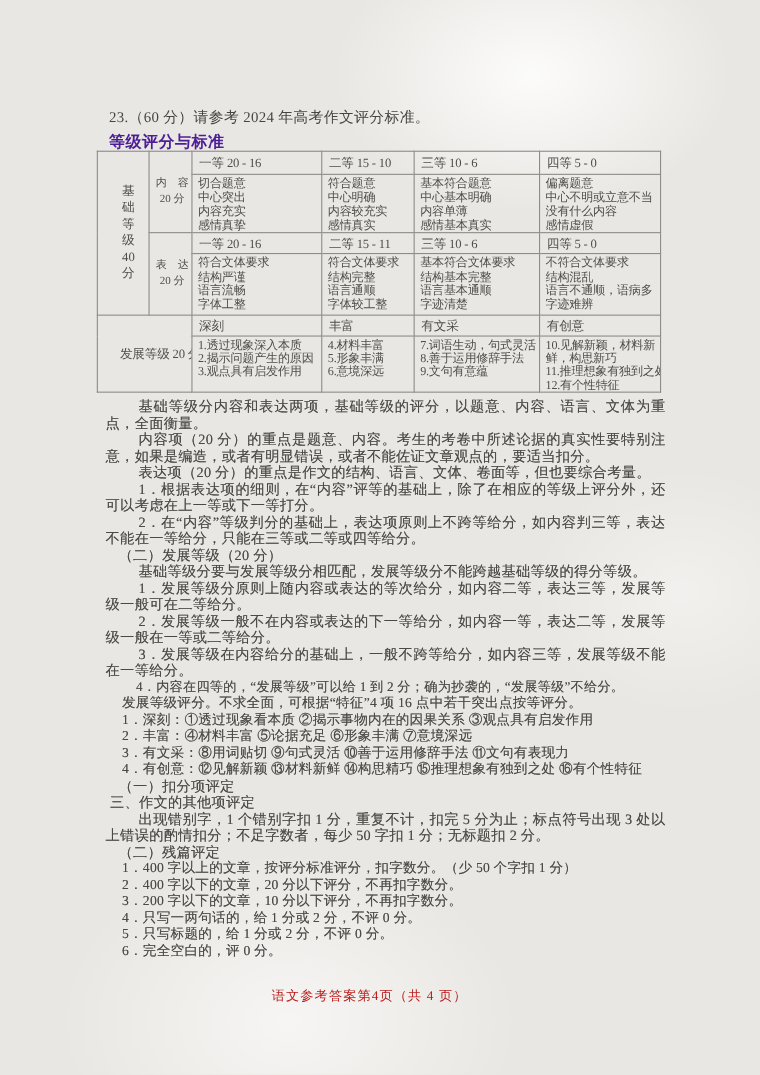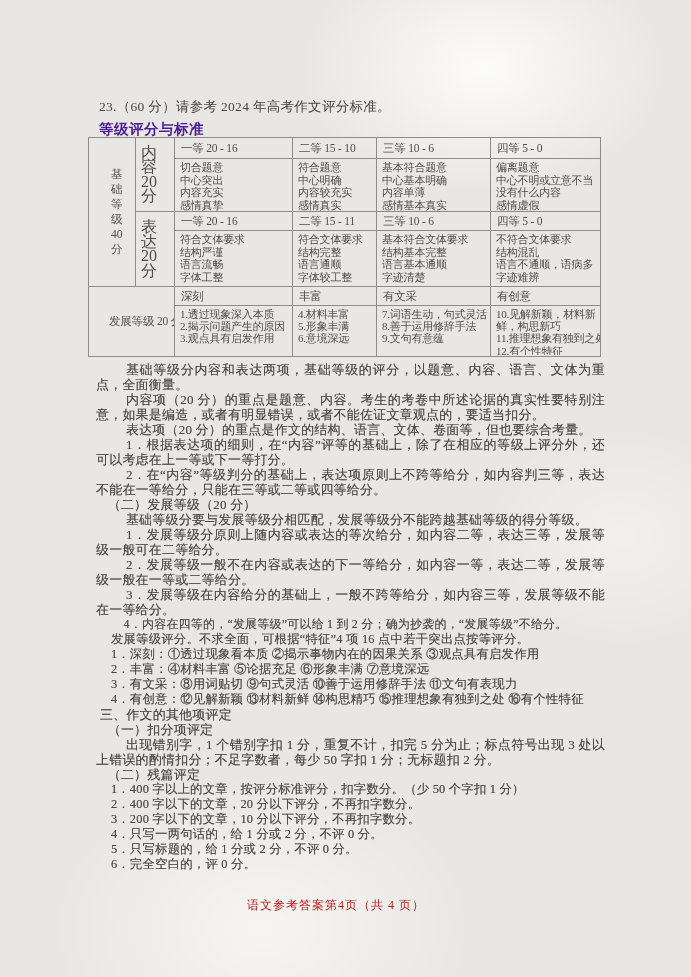--- a/index.html
+++ b/index.html
@@ -30,21 +30,21 @@
   tr.hdr3{height:19px}
   tr.body3{height:51px}
   td.ghdr{font-size:11.5px;padding:0 0 0 6px;vertical-align:middle;letter-spacing:-.2px;white-space:nowrap;}
   td.crit{vertical-align:top;padding:2px 0 0 5px;}
   .cellbox{overflow:hidden;}
   .body1 .cellbox{height:50px}
   .body2 .cellbox{height:51px}
   .body3 .cellbox{height:47px}
   .cell-line{white-space:nowrap;line-height:12.6px;letter-spacing:-.2px;}
   .body3 .cell-line{line-height:12.2px;}
-  td.lbl{white-space:pre-line;vertical-align:middle;text-align:left;padding:2px 2px 2px 5px;line-height:14.5px;font-size:16px;margin-left:46px;}
+  td.lbl{white-space:pre-line;vertical-align:middle;text-align:center;padding:2px 2px 2px 5px;line-height:14.5px;font-size:10px;margin-left:46px;}
   td.base-lbl{white-space:normal;vertical-align:middle;padding:2px 3px 2px 22px;line-height:15px;font-size:11.5px;}
   td.dev-lbl{white-space:nowrap;vertical-align:middle;padding-left:20px;font-size:11.5px;letter-spacing:-.2px;}
 
   .body{position:absolute;left:96px;top:362px;width:509px;}
   .body p{margin:0;font-size:13px;line-height:15px;text-align:justify;letter-spacing:.2px;
           text-shadow:0 0 .4px rgba(75,73,71,.55);}
   .body p[data-indent="head"]{text-indent:.9em;}
   .body p[data-indent="para"]{text-indent:2.3em;}
   .body p[data-indent="para1"]{text-indent:2.3em;white-space:nowrap;font-size:12px;}
   .body p[data-indent="sub"]{text-indent:1.2em;white-space:nowrap;font-size:12.4px;}
@@ -205,22 +205,22 @@
     <p data-indent="para">基础等级分要与发展等级分相匹配，发展等级分不能跨越基础等级的得分等级。</p>
     <p data-indent="para">1．发展等级分原则上随内容或表达的等次给分，如内容二等，表达三等，发展等级一般可在二等给分。</p>
     <p data-indent="para">2．发展等级一般不在内容或表达的下一等给分，如内容一等，表达二等，发展等级一般在一等或二等给分。</p>
     <p data-indent="para">3．发展等级在内容给分的基础上，一般不跨等给分，如内容三等，发展等级不能在一等给分。</p>
     <p data-indent="para1">4．内容在四等的，“发展等级”可以给 1 到 2 分；确为抄袭的，“发展等级”不给分。</p>
     <p data-indent="sub">发展等级评分。不求全面，可根据“特征”4 项 16 点中若干突出点按等评分。</p>
     <p data-indent="sub">1．深刻：①透过现象看本质 ②揭示事物内在的因果关系 ③观点具有启发作用</p>
     <p data-indent="sub">2．丰富：④材料丰富 ⑤论据充足 ⑥形象丰满 ⑦意境深远</p>
     <p data-indent="sub">3．有文采：⑧用词贴切 ⑨句式灵活 ⑩善于运用修辞手法 ⑪文句有表现力</p>
     <p data-indent="sub">4．有创意：⑫见解新颖 ⑬材料新鲜 ⑭构思精巧 ⑮推理想象有独到之处 ⑯有个性特征</p>
+    <p data-indent="head">（一）扣分项评定</p>
     <p data-indent="top">三、作文的其他项评定</p>
-    <p data-indent="head">（一）扣分项评定</p>
     <p data-indent="para">出现错别字，1 个错别字扣 1 分，重复不计，扣完 5 分为止；标点符号出现 3 处以上错误的酌情扣分；不足字数者，每少 50 字扣 1 分；无标题扣 2 分。</p>
     <p data-indent="head">（二）残篇评定</p>
     <p data-indent="sub">1．400 字以上的文章，按评分标准评分，扣字数分。（少 50 个字扣 1 分）</p>
     <p data-indent="sub">2．400 字以下的文章，20 分以下评分，不再扣字数分。</p>
     <p data-indent="sub">3．200 字以下的文章，10 分以下评分，不再扣字数分。</p>
     <p data-indent="sub">4．只写一两句话的，给 1 分或 2 分，不评 0 分。</p>
     <p data-indent="sub">5．只写标题的，给 1 分或 2 分，不评 0 分。</p>
     <p data-indent="sub">6．完全空白的，评 0 分。</p>
   </div>
 

